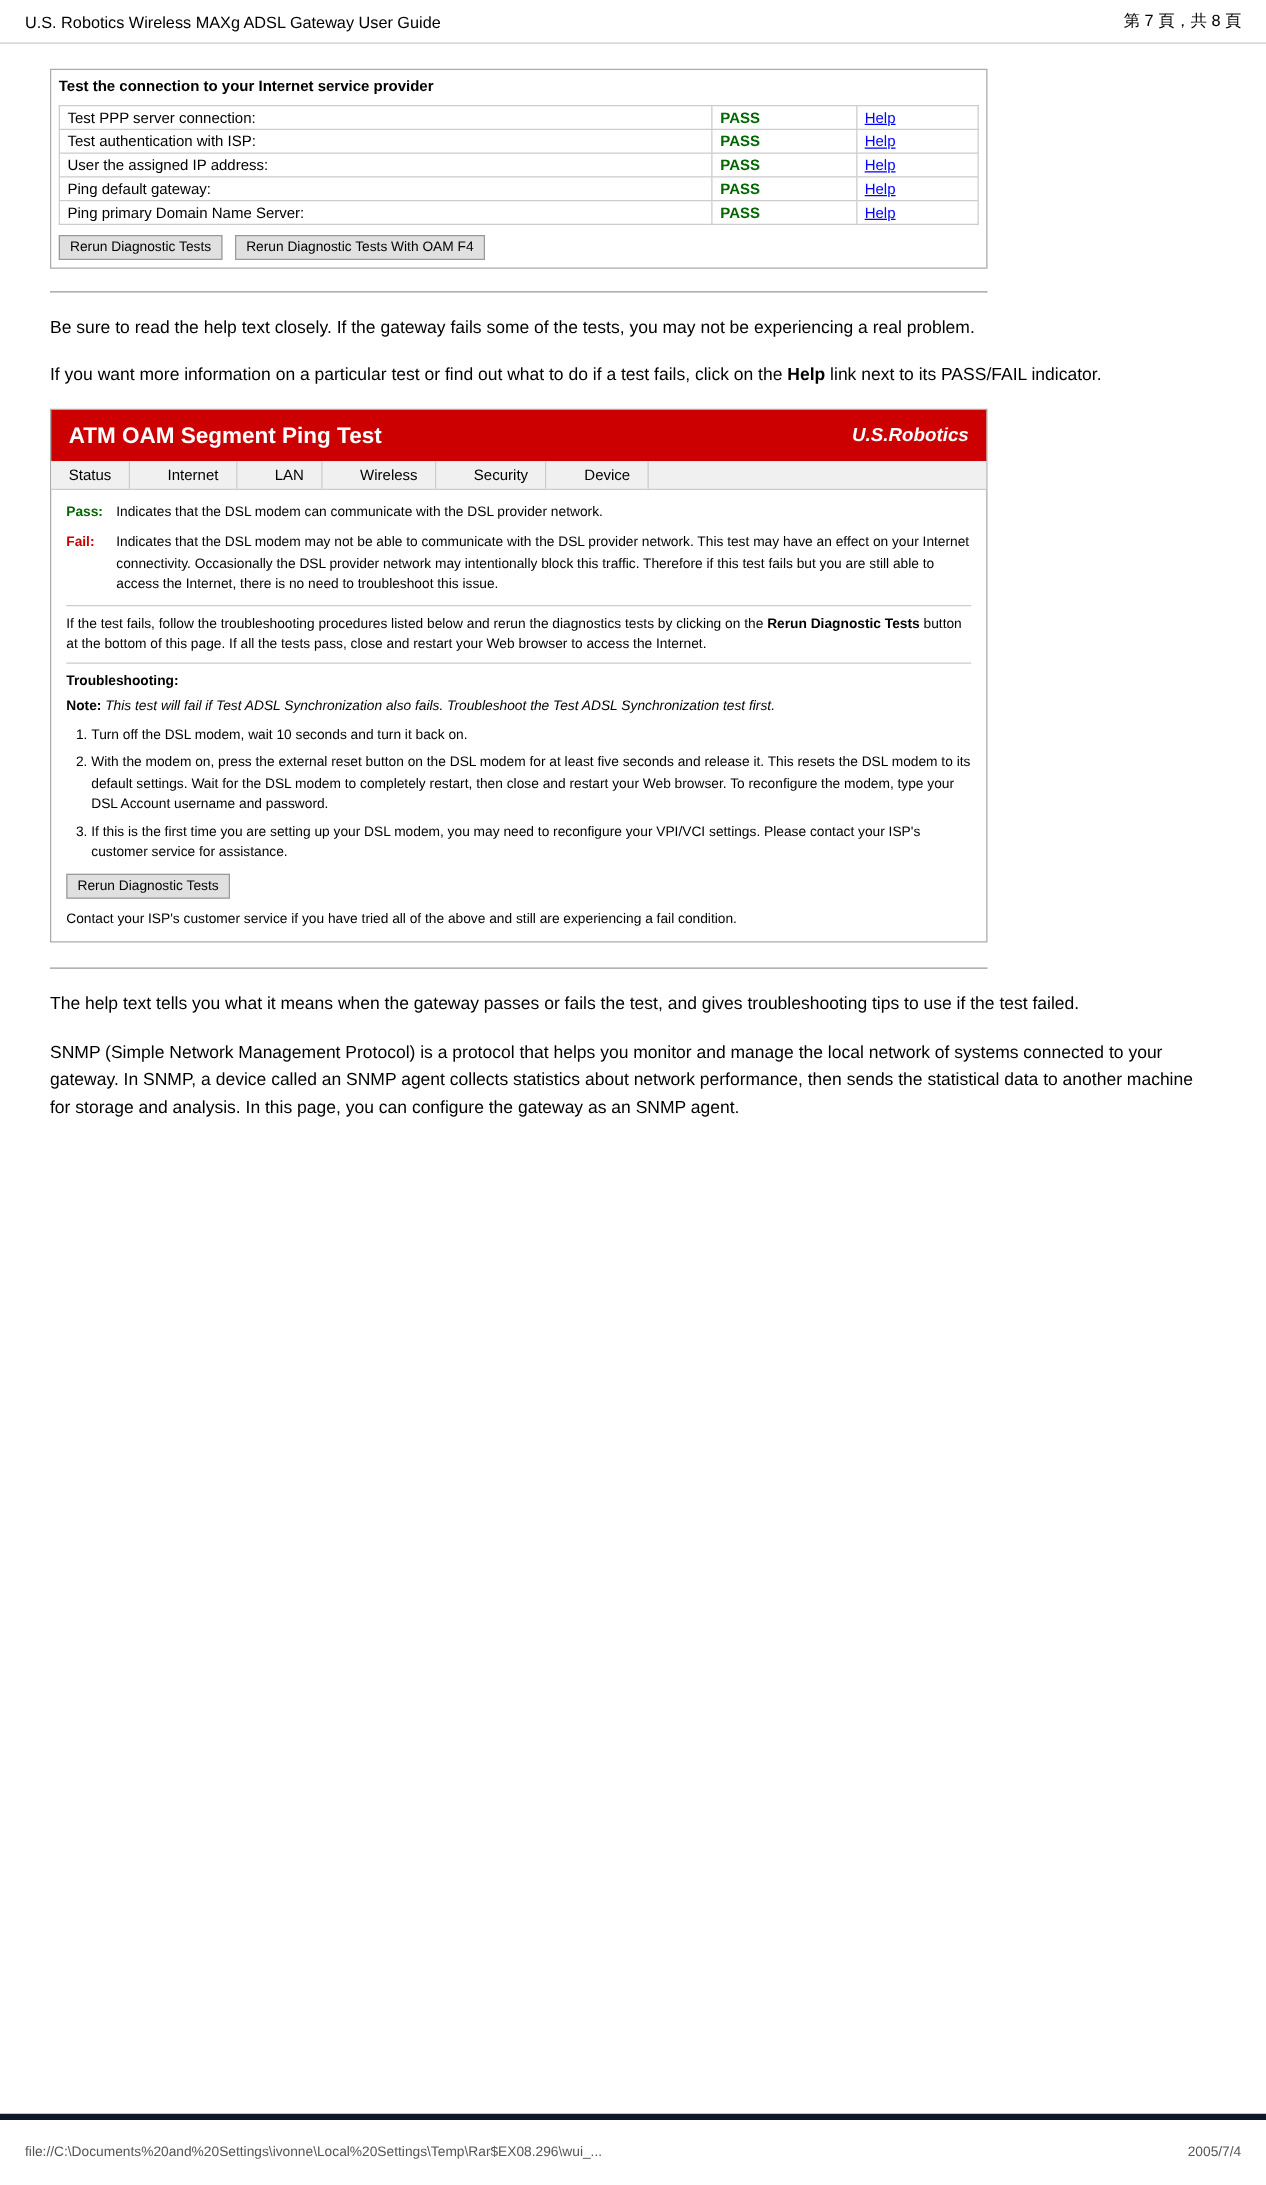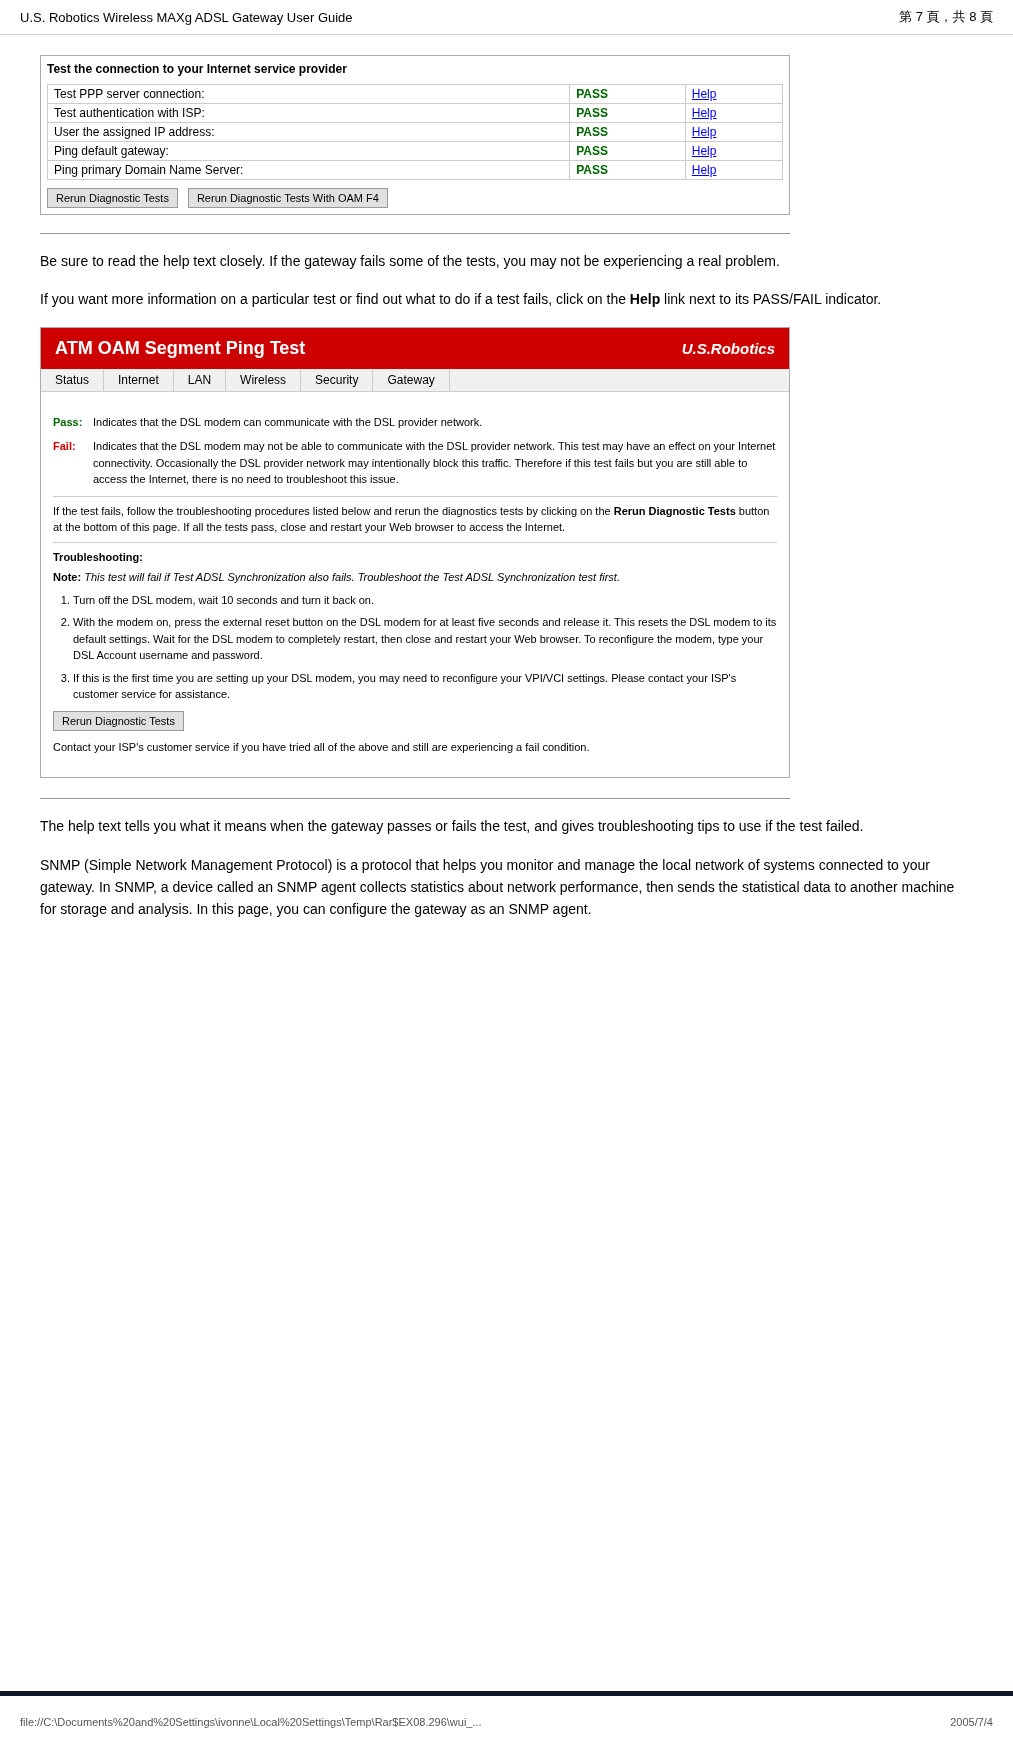--- a/index.html
+++ b/index.html
@@ -110,30 +110,30 @@
     .usr-logo {
       color: #fff;
       font-weight: bold;
       font-size: 15px;
       font-style: italic;
     }
     .screenshot-nav {
       background: #f0f0f0;
       border-bottom: 1px solid #ccc;
       display: flex;
-      gap: 0;
+      gap: 16px;
       font-size: 12px;
     }
     .nav-tab {
       padding: 4px 14px;
       border-right: 1px solid #ccc;
       color: #000;
     }
     .screenshot-body {
-      padding: 22px 12px;
+      padding: 10px 12px;
       font-size: 11px;
       line-height: 1.5;
     }
     .pass-row, .fail-row {
       display: flex;
       margin-bottom: 8px;
     }
     .pass-row .indicator {
       font-weight: bold;
       color: #006600;
@@ -269,21 +269,21 @@
     <div class="screenshot-header">
       <span>ATM OAM Segment Ping Test</span>
       <span class="usr-logo">U.S.Robotics</span>
     </div>
     <div class="screenshot-nav" id="atm-nav">
         <span class="nav-tab">Status</span>
         <span class="nav-tab">Internet</span>
         <span class="nav-tab">LAN</span>
         <span class="nav-tab">Wireless</span>
         <span class="nav-tab">Security</span>
-        <span class="nav-tab">Gateway</span>
+        <span class="nav-tab">Device</span>
       </div>
     <div class="screenshot-body">
       <div class="pass-row">
         <span class="indicator">Pass:</span>
         <span class="indicator-desc">Indicates that the DSL modem can communicate with the DSL provider network.</span>
       </div>
       <div class="fail-row">
         <span class="indicator">Fail:</span>
         <span class="indicator-desc">Indicates that the DSL modem may not be able to communicate with the DSL provider network. This test may have an effect on your Internet connectivity. Occasionally the DSL provider network may intentionally block this traffic. Therefore if this test fails but you are still able to access the Internet, there is no need to troubleshoot this issue.</span>
       </div>

